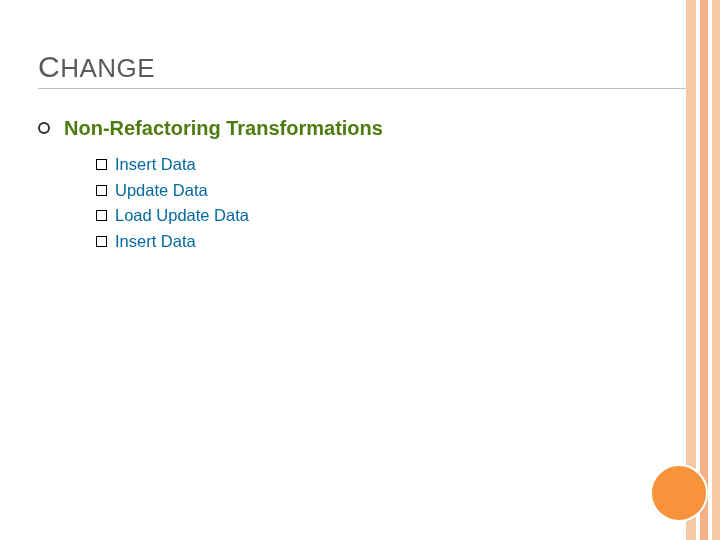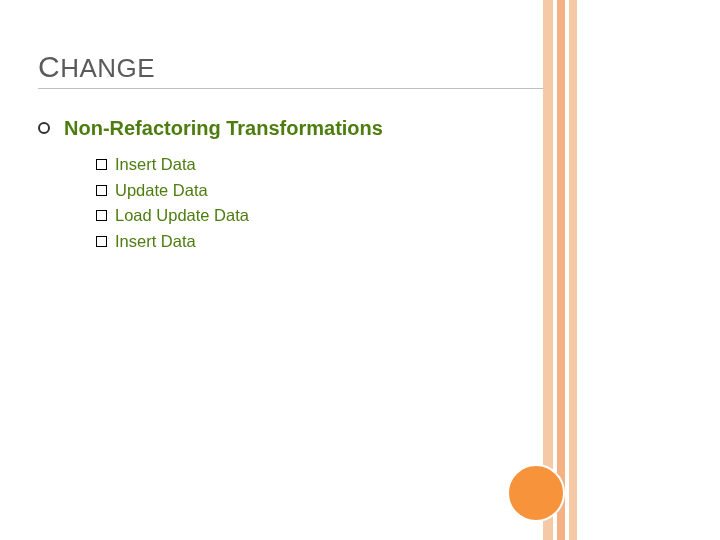--- a/index.html
+++ b/index.html
@@ -5,21 +5,21 @@
   * { margin: 0; padding: 0; box-sizing: border-box; }
   html, body { width: 720px; height: 540px; }
   body {
     font-family: Arial, Helvetica, sans-serif;
     background: #ffffff;
     position: relative;
     overflow: hidden;
   }
   .slide {
     position: relative;
-    width: 577px;
+    width: 720px;
     height: 540px;
     padding: 50px 34px 0 38px;
   }
   .title {
     font-size: 26px;
     letter-spacing: 0.5px;
     color: #5a5a5a;
     font-weight: 400;
     border-bottom: 1px solid #bfbfbf;
     padding-bottom: 4px;
@@ -46,21 +46,21 @@
   }
   .items {
     margin-top: 12px;
     margin-left: 58px;
   }
   .item {
     display: flex;
     align-items: center;
     gap: 8px;
     font-size: 16.5px;
-    color: #4d7c0f;
+    color: #0369a1;
     line-height: 1.55;
   }
   .checkbox {
     width: 11px;
     height: 11px;
     border: 1.4px solid #000;
     display: inline-block;
     flex: 0 0 auto;
   }
   

